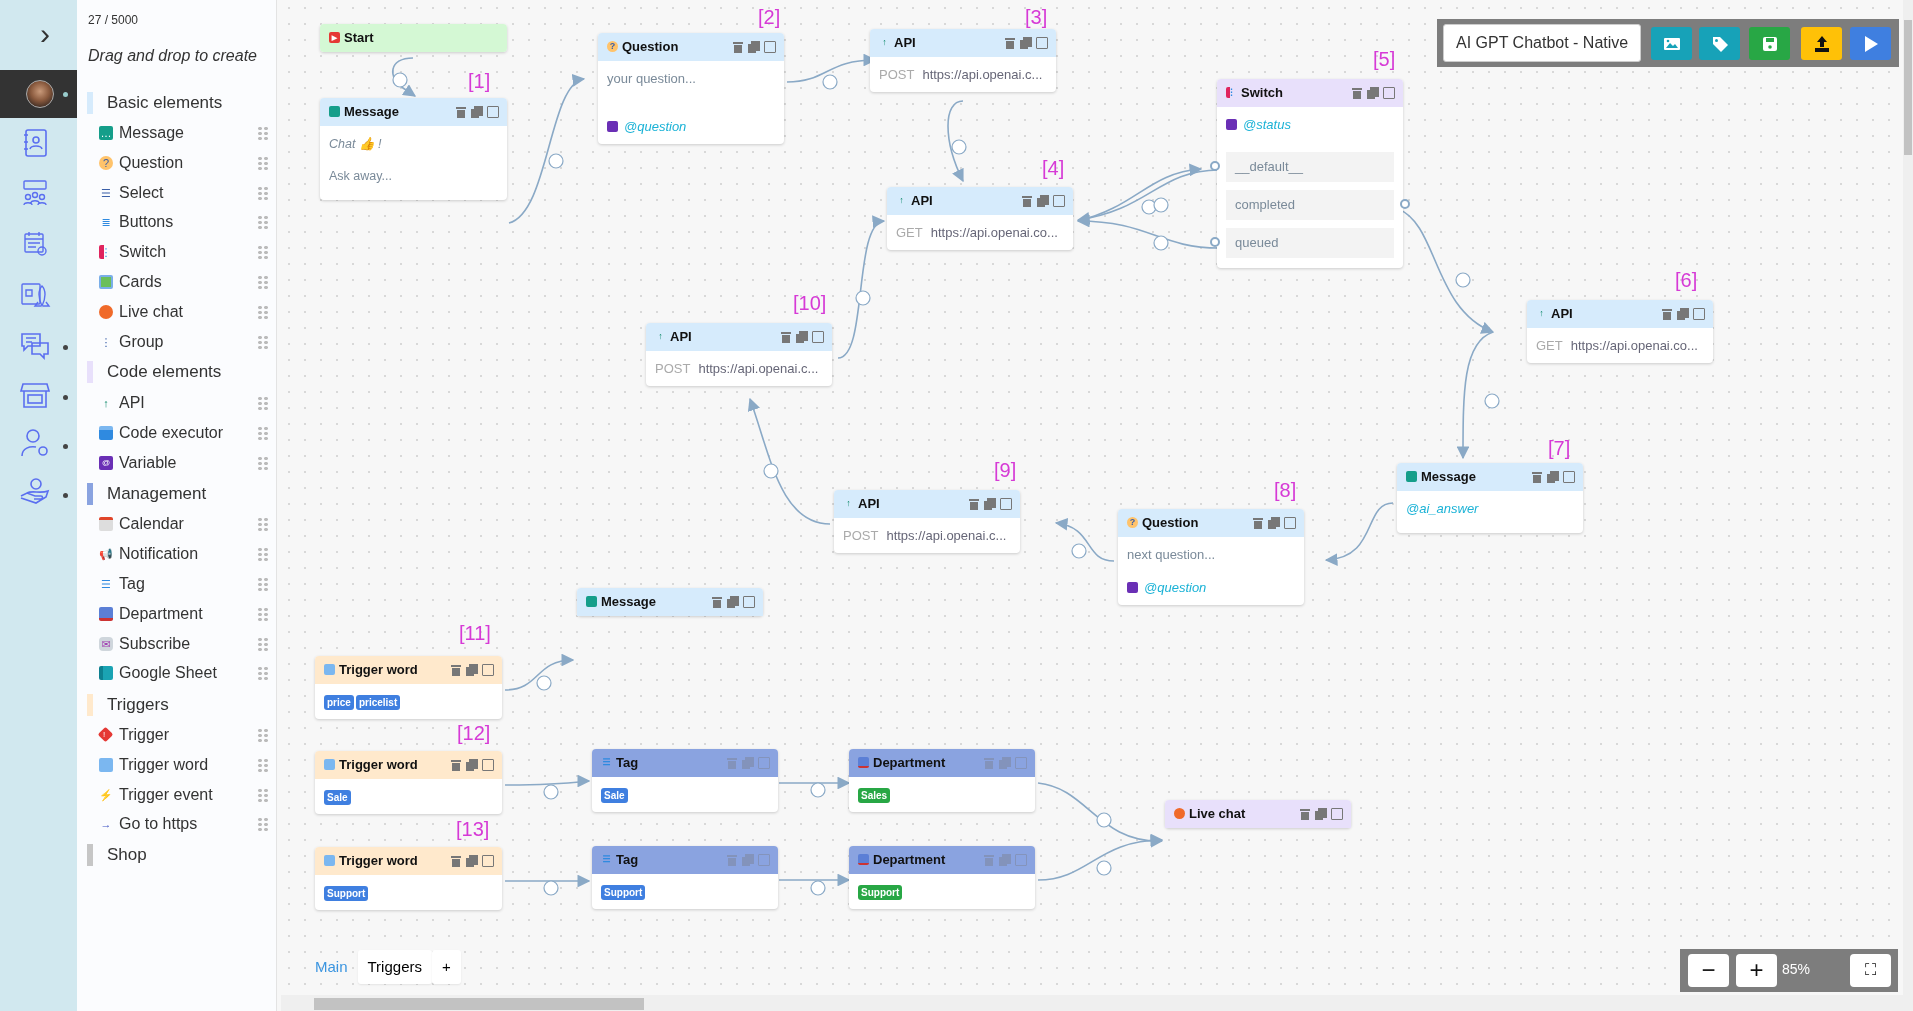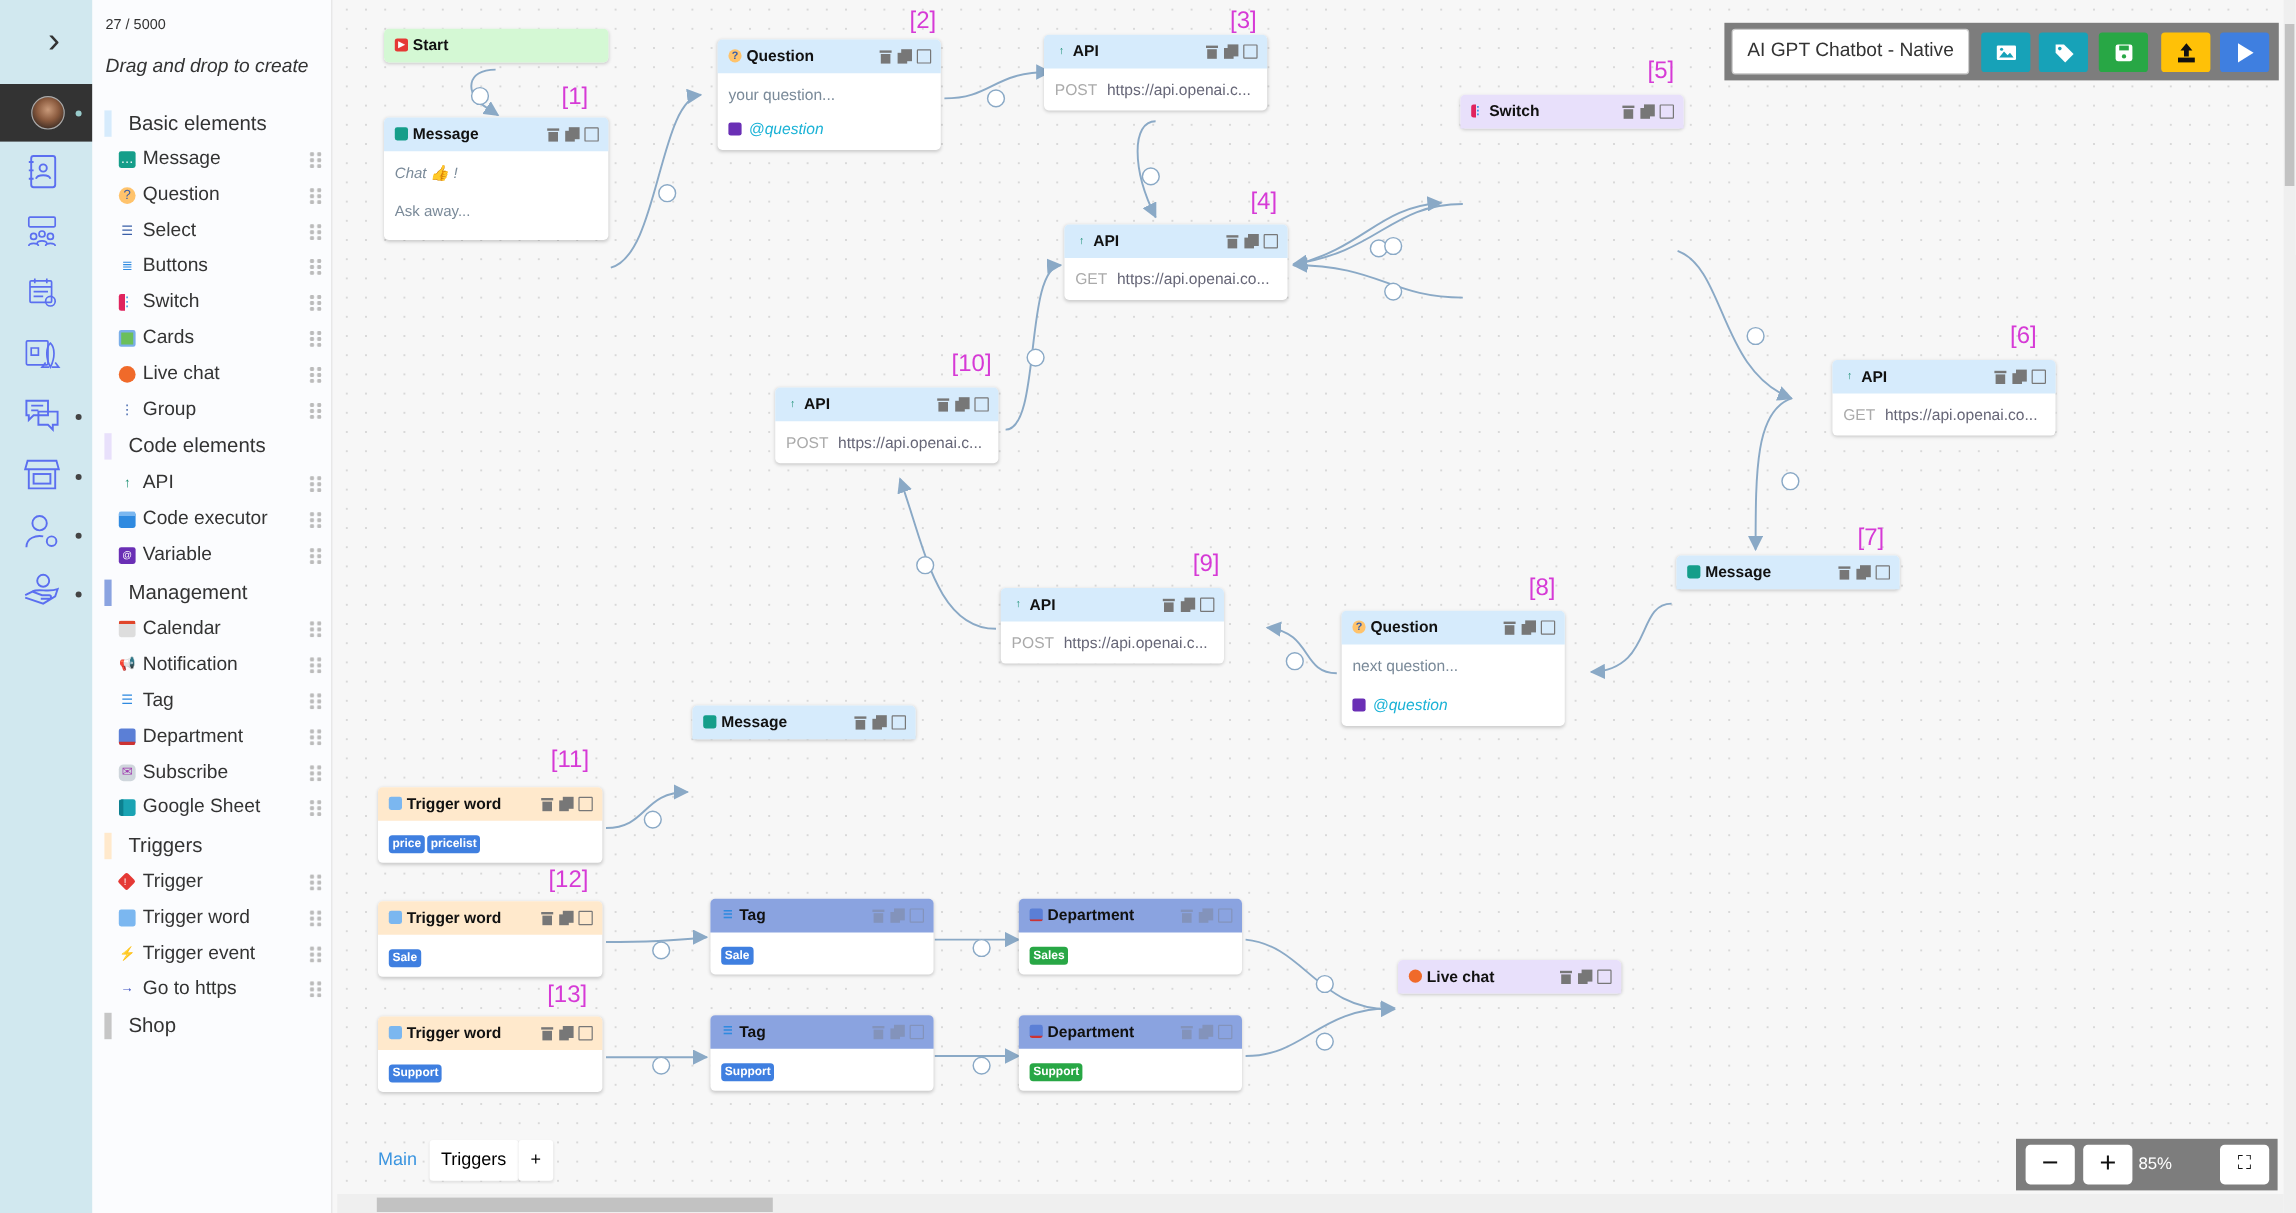--- a/index.html
+++ b/index.html
@@ -217,21 +217,21 @@
   <div class="lbl" style="left:477px;top:6px">[2]</div>
   <div class="node" style="left:317px;top:33px;width:186px">
     <div class="hd"><span class="ni" style="background:#ffc36b;color:#3a5fa8;border-radius:50%">?</span><span>Question</span>
       <div class="acts">
           <span style="background:linear-gradient(#777,#777) 1px 1px/10px 2px no-repeat,linear-gradient(#777,#777) 2px 4px/8px 8px no-repeat"></span>
           <span style="background:linear-gradient(#777,#777) 3px 0/9px 10px no-repeat,linear-gradient(#777,#777) 0 3px/8px 9px no-repeat"></span>
           <span style="border:1.5px solid #777;border-radius:1px"></span>
         </div>
     </div>
     <div class="bd">
-        <div style="margin-bottom:10px">your question...</div>
+        <div style="margin-bottom:29px">your question...</div>
         <div><span class="vi"></span><span class="var">@question</span></div>
       </div>
   </div>
 
   <div class="lbl" style="left:744px;top:6px">[3]</div>
   <div class="node" style="left:589px;top:29px;width:186px">
     <div class="hd"><span class="ni" style="color:#0f8a6a;font-weight:bold">↑</span><span>API</span>
       <div class="acts">
           <span style="background:linear-gradient(#777,#777) 1px 1px/10px 2px no-repeat,linear-gradient(#777,#777) 2px 4px/8px 8px no-repeat"></span>
           <span style="background:linear-gradient(#777,#777) 3px 0/9px 10px no-repeat,linear-gradient(#777,#777) 0 3px/8px 9px no-repeat"></span>
@@ -255,20 +255,26 @@
 
   <div class="lbl" style="left:1092px;top:48px">[5]</div>
   <div class="node" style="left:936px;top:79px;width:186px">
     <div class="hd" style="background:#e8e0fb"><span class="ni" style="color:#2f8ae0;background:linear-gradient(90deg,#e0245e 35%,transparent 35%)">⋮</span><span>Switch</span>
       <div class="acts">
           <span style="background:linear-gradient(#777,#777) 1px 1px/10px 2px no-repeat,linear-gradient(#777,#777) 2px 4px/8px 8px no-repeat"></span>
           <span style="background:linear-gradient(#777,#777) 3px 0/9px 10px no-repeat,linear-gradient(#777,#777) 0 3px/8px 9px no-repeat"></span>
           <span style="border:1.5px solid #777;border-radius:1px"></span>
         </div>
     </div>
+    <div class="bd" style="padding-bottom:10px">
+      <div style="margin-bottom:18px"><span class="vi"></span><span class="var">@status</span></div>
+      <div class="sw-row"><span class="port" style="left:-16px;top:9px"></span><span>__default__</span></div>
+      <div class="sw-row"><span>completed</span><span class="port" style="right:-16px;top:9px"></span></div>
+      <div class="sw-row"><span class="port" style="left:-16px;top:9px"></span><span>queued</span></div>
+    </div>
   </div>
 
   <div class="lbl" style="left:1394px;top:269px">[6]</div>
   <div class="node" style="left:1246px;top:300px;width:186px">
     <div class="hd"><span class="ni" style="color:#0f8a6a;font-weight:bold">↑</span><span>API</span>
       <div class="acts">
           <span style="background:linear-gradient(#777,#777) 1px 1px/10px 2px no-repeat,linear-gradient(#777,#777) 2px 4px/8px 8px no-repeat"></span>
           <span style="background:linear-gradient(#777,#777) 3px 0/9px 10px no-repeat,linear-gradient(#777,#777) 0 3px/8px 9px no-repeat"></span>
           <span style="border:1.5px solid #777;border-radius:1px"></span>
         </div>
@@ -278,20 +284,21 @@
 
   <div class="lbl" style="left:1267px;top:437px">[7]</div>
   <div class="node" style="left:1116px;top:463px;width:186px">
     <div class="hd"><span class="ni" style="background:#159e8a"></span><span>Message</span>
       <div class="acts">
           <span style="background:linear-gradient(#777,#777) 1px 1px/10px 2px no-repeat,linear-gradient(#777,#777) 2px 4px/8px 8px no-repeat"></span>
           <span style="background:linear-gradient(#777,#777) 3px 0/9px 10px no-repeat,linear-gradient(#777,#777) 0 3px/8px 9px no-repeat"></span>
           <span style="border:1.5px solid #777;border-radius:1px"></span>
         </div>
     </div>
+    <div class="bd" style="height:42px"><span class="var">@ai_answer</span></div>
   </div>
 
   <div class="lbl" style="left:993px;top:479px">[8]</div>
   <div class="node" style="left:837px;top:509px;width:186px">
     <div class="hd"><span class="ni" style="background:#ffc36b;color:#3a5fa8;border-radius:50%">?</span><span>Question</span>
       <div class="acts">
           <span style="background:linear-gradient(#777,#777) 1px 1px/10px 2px no-repeat,linear-gradient(#777,#777) 2px 4px/8px 8px no-repeat"></span>
           <span style="background:linear-gradient(#777,#777) 3px 0/9px 10px no-repeat,linear-gradient(#777,#777) 0 3px/8px 9px no-repeat"></span>
           <span style="border:1.5px solid #777;border-radius:1px"></span>
         </div>

